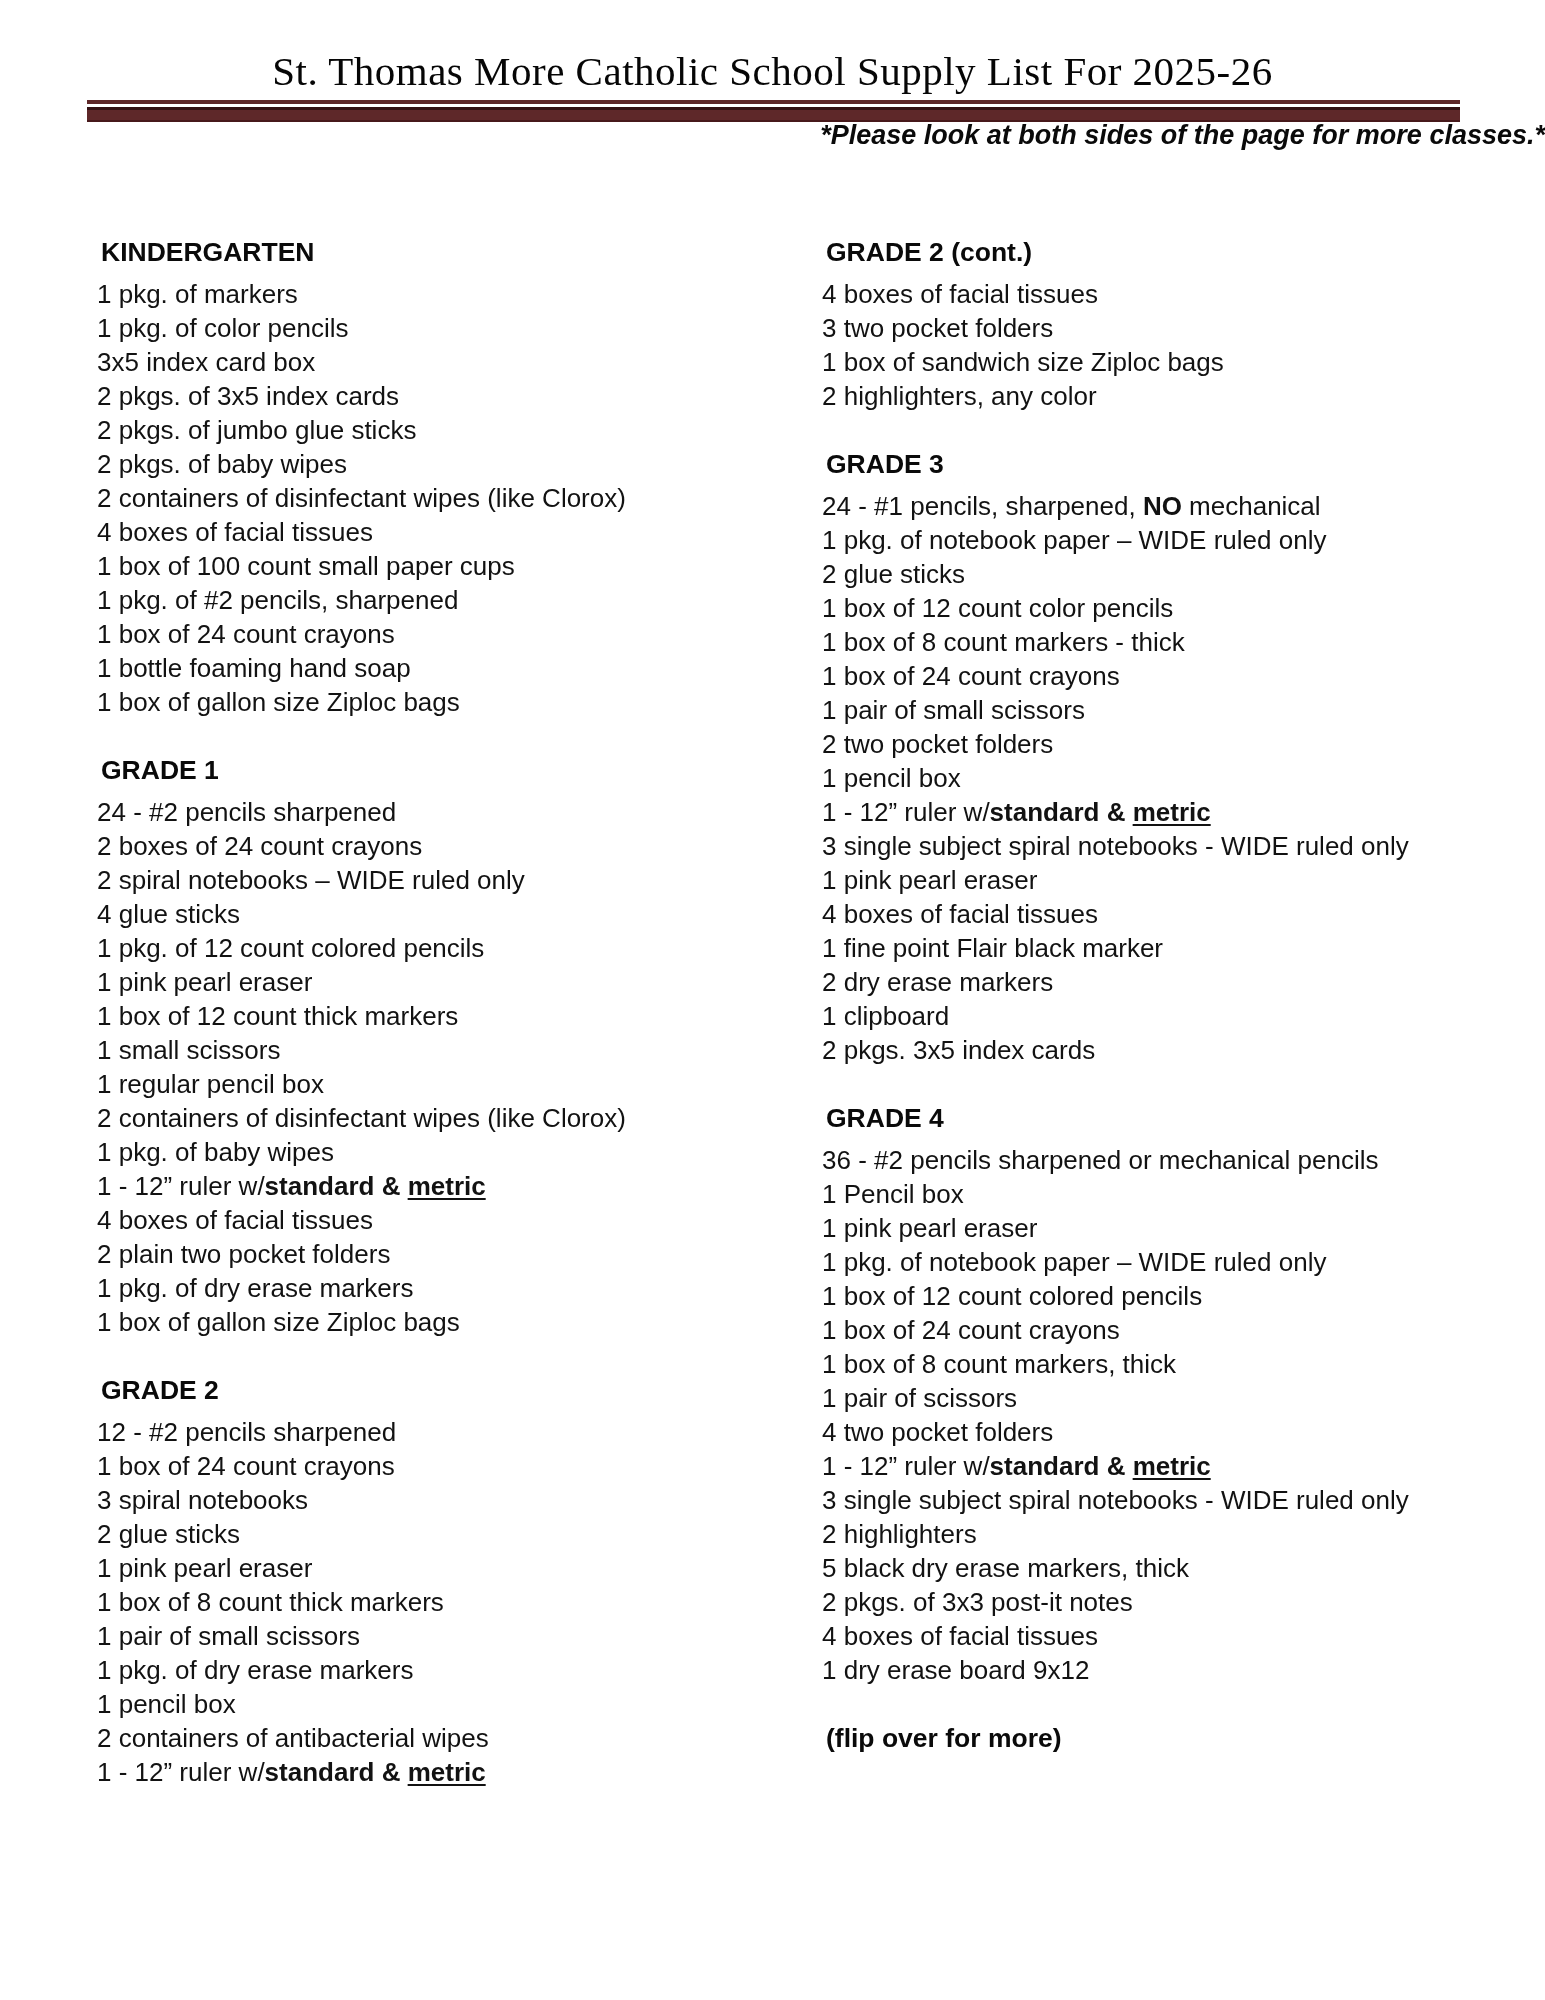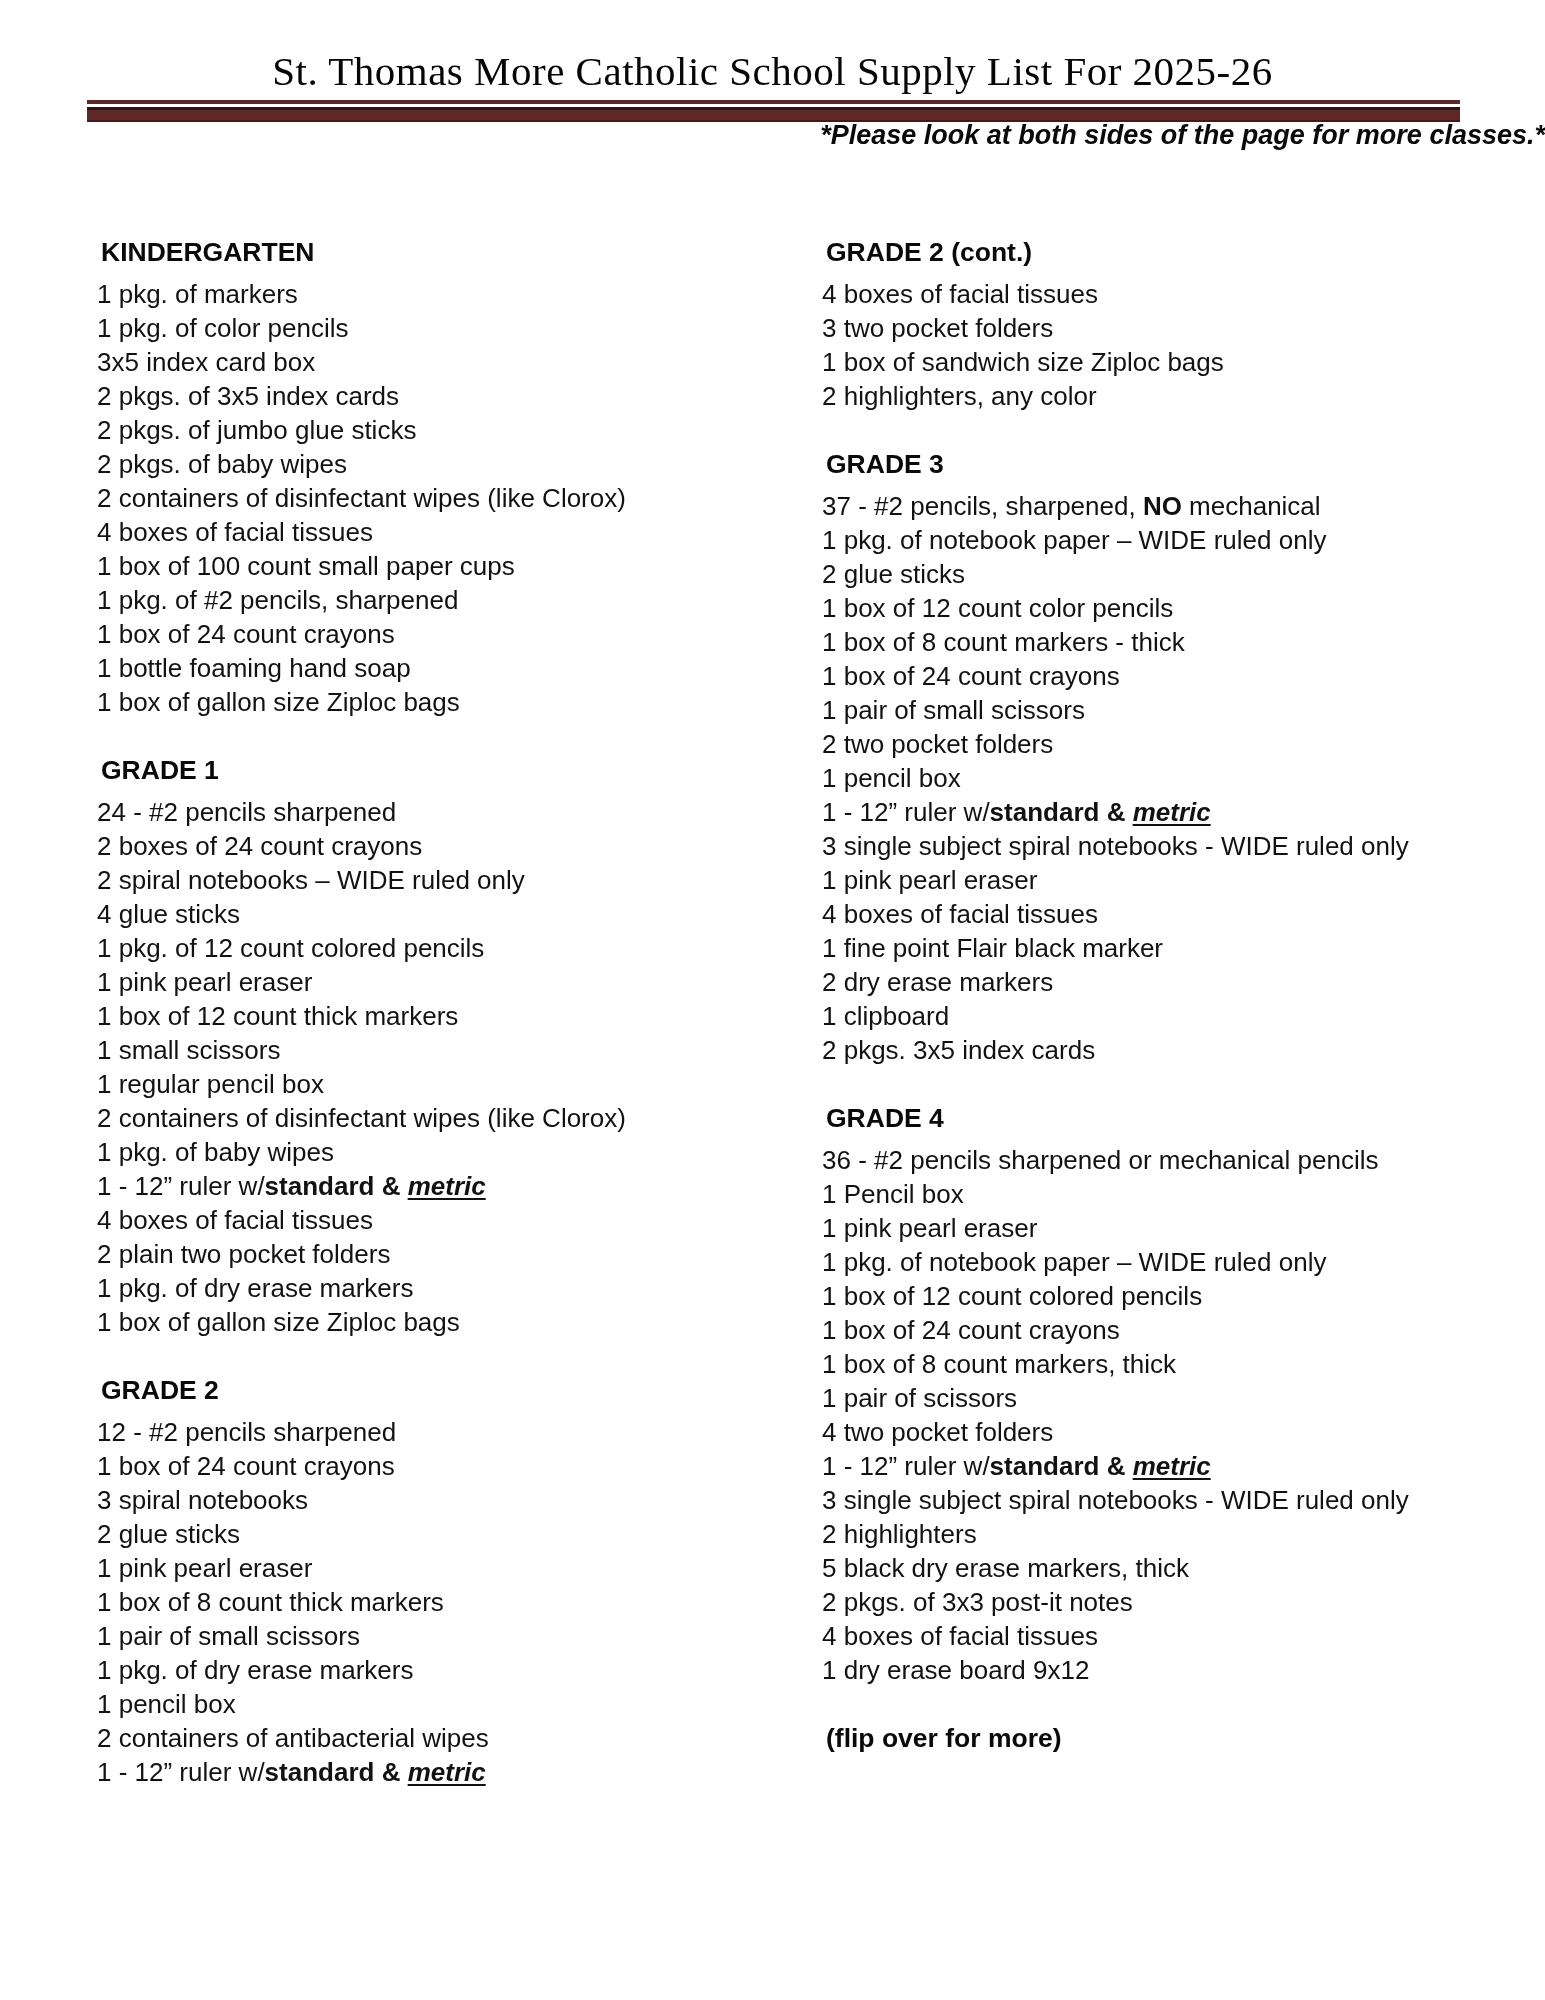--- a/index.html
+++ b/index.html
@@ -70,21 +70,21 @@
   .heading{
     margin:8px;
     font-size:26.5px;
     line-height:34px;
     font-weight:700;
     color:#0a0a0a;
   }
   ul.items{list-style:none;margin:4px;padding:0;}
   ul.items li{margin:0;padding:0;white-space:nowrap;}
   .seg-b{font-weight:700;}
-  .seg-u{text-decoration:underline;text-underline-offset:3px;font-style:italic;}
+  .seg-u{text-decoration:underline;text-underline-offset:3px;}
 </style>
 </head>
 <body>
 
 <div class="page">
   <h1 class="title">St. Thomas More Catholic School Supply List For 2025-26</h1>
   <div class="rule-thin" style="background: rgb(94, 40, 41);"></div>
   <div class="rule-thick" style="background: rgb(94, 40, 41); border-top-color: rgb(51, 17, 19);"></div>
   <div class="subtitle">*Please look at both sides of the page for more classes.*</div>
   <div class="column column-left">
@@ -150,21 +150,21 @@
         <ul class="items">
           <li>4 boxes of facial tissues</li>
           <li>3 two pocket folders</li>
           <li>1 box of sandwich size Ziploc bags</li>
           <li>2 highlighters, any color</li>
         </ul>
       </section>
       <section class="section">
         <h2 class="heading">GRADE 3</h2>
         <ul class="items">
-          <li><span>37 - #2 pencils, sharpened, </span><span class="seg-b">NO</span><span> mechanical</span></li>
+          <li><span>24 - #1 pencils, sharpened, </span><span class="seg-b">NO</span><span> mechanical</span></li>
           <li>1 pkg. of notebook paper – WIDE ruled only</li>
           <li>2 glue sticks</li>
           <li>1 box of 12 count color pencils</li>
           <li>1 box of 8 count markers - thick</li>
           <li>1 box of 24 count crayons</li>
           <li>1 pair of small scissors</li>
           <li>2 two pocket folders</li>
           <li>1 pencil box</li>
           <li><span>1 - 12” ruler w/</span><span class="seg-b">standard &amp; </span><span class="seg-b seg-u">metric</span></li>
           <li>3 single subject spiral notebooks - WIDE ruled only</li>

